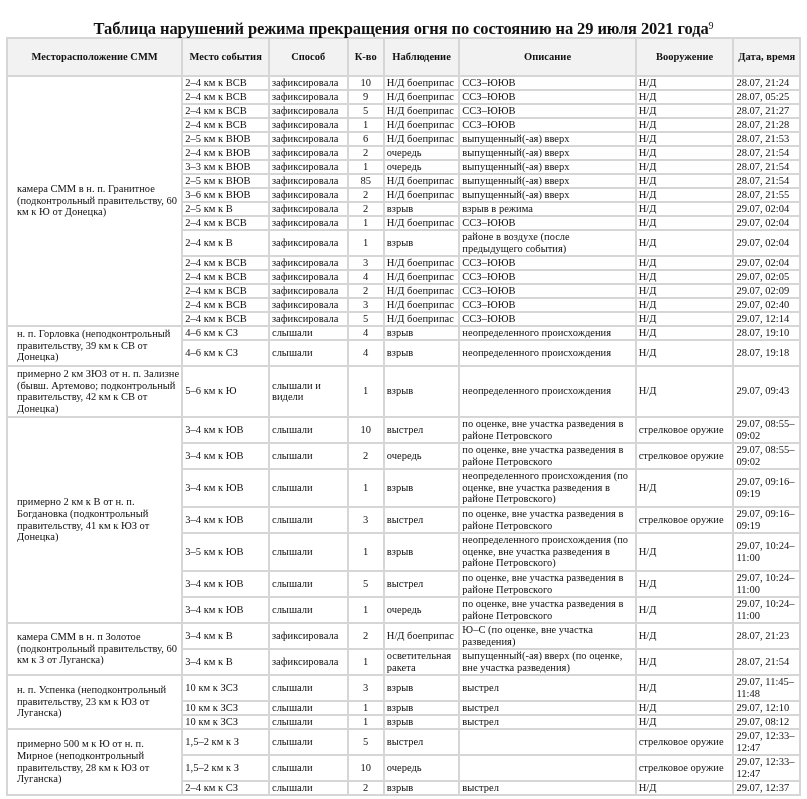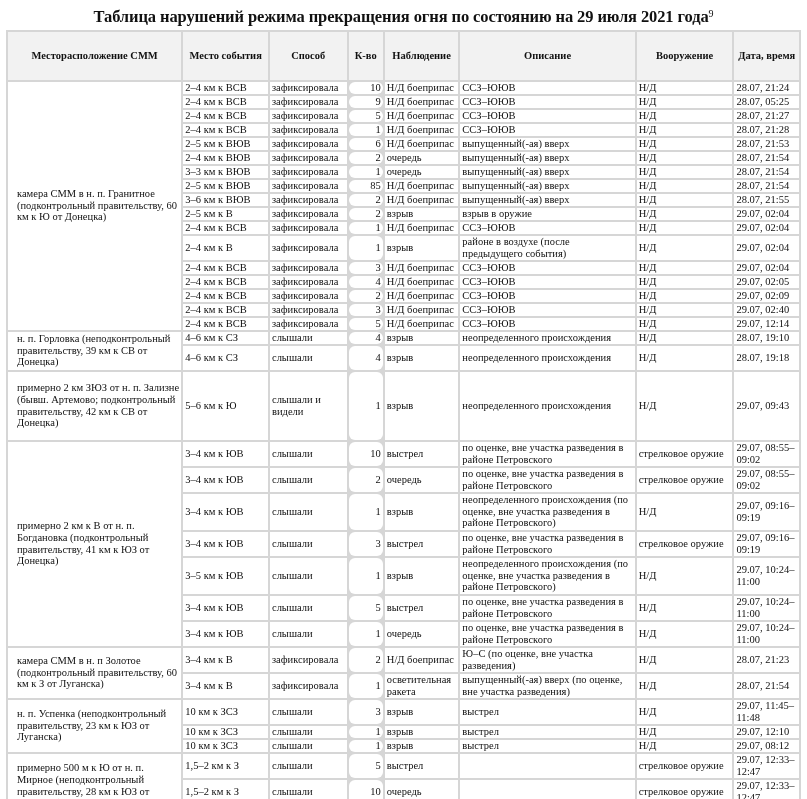--- a/index.html
+++ b/index.html
@@ -1,22 +1,22 @@
 <!DOCTYPE html>
 <html><head>
 <meta charset="utf-8">
 <style>
   html, body { margin: 0; padding: 0; background: #ffffff; }
   body { width: 807px; height: 799px; overflow: hidden; font-family: "Liberation Serif", "DejaVu Serif", serif; color: #111; }
-  .title { text-align: center; font-weight: bold; font-size: 16.5px; line-height: 17px; padding-top: 8px; height: 22px; letter-spacing: -0.1px; }
+  .title { text-align: center; font-weight: bold; font-size: 16.5px; line-height: 28px; padding-top: 15px; height: 22px; letter-spacing: -0.1px; }
   .title sup { font-size: 10px; font-weight: normal; vertical-align: top; position: relative; top: -3px; }
   table { margin-left: 6px; width: 795px; border-collapse: separate; border-spacing: 2px; background: #d6d6d6; font-size: 10.5px; line-height: 11.6px; table-layout: fixed; }
-  th { background: #f2f2f2; font-weight: bold; font-size: 10.5px; padding: 18px 2px; text-align: center; white-space: nowrap; }
+  th { background: #f2f2f2; font-weight: bold; font-size: 10.5px; padding: 12px 2px; text-align: center; white-space: nowrap; }
   td { background: #ffffff; padding: 0 2px; vertical-align: middle; }
-  td.num { text-align: right; border-radius: 6px; }
+  td.num { text-align: center; }
   td.loc { vertical-align: middle; padding-left: 9px; }
   .nw { white-space: nowrap; }
   col.c1 { width: 172px; } col.c2 { width: 84px; } col.c3 { width: 76px; } col.c4 { width: 34px; }
   col.c5 { width: 73px; } col.c6 { width: 173px; } col.c7 { width: 95px; } col.c8 { width: 64px; }
   tr.r1 td { height: 12px; }
   tr.r2 td { height: 24px; }
   tr.r3 td { height: 36px; }
 </style>
 </head>
 <body>
@@ -127,21 +127,21 @@
         <td>Н/Д боеприпас</td>
         <td>выпущенный(-ая) вверх</td>
         <td class="nw">Н/Д</td>
         <td>28.07, 21:55</td>
       </tr>
       <tr class="r1">
         <td>2–5 км к В</td>
         <td>зафиксировала</td>
         <td class="num">2</td>
         <td>взрыв</td>
-        <td>взрыв в оружие</td>
+        <td>взрыв в режима</td>
         <td class="nw">Н/Д</td>
         <td>29.07, 02:04</td>
       </tr>
       <tr class="r1">
         <td>2–4 км к ВСВ</td>
         <td>зафиксировала</td>
         <td class="num">1</td>
         <td>Н/Д боеприпас</td>
         <td>ССЗ–ЮЮВ</td>
         <td class="nw">Н/Д</td>
@@ -213,21 +213,21 @@
       </tr>
       <tr class="r2">
         <td>4–6 км к СЗ</td>
         <td>слышали</td>
         <td class="num">4</td>
         <td>взрыв</td>
         <td>неопределенного происхождения</td>
         <td class="nw">Н/Д</td>
         <td>28.07, 19:18</td>
       </tr>
-      <tr class="r3" style="height: 68px;">
+      <tr class="r3" style="height: 49px;">
         <td class="loc" rowspan="1">примерно 2 км ЗЮЗ от н. п. Зализне (бывш. Артемово; подконтрольный правительству, 42 км к СВ от Донецка)</td>
         <td>5–6 км к Ю</td>
         <td>слышали и видели</td>
         <td class="num">1</td>
         <td>взрыв</td>
         <td>неопределенного происхождения</td>
         <td class="nw">Н/Д</td>
         <td>29.07, 09:43</td>
       </tr>
       <tr class="r2">

